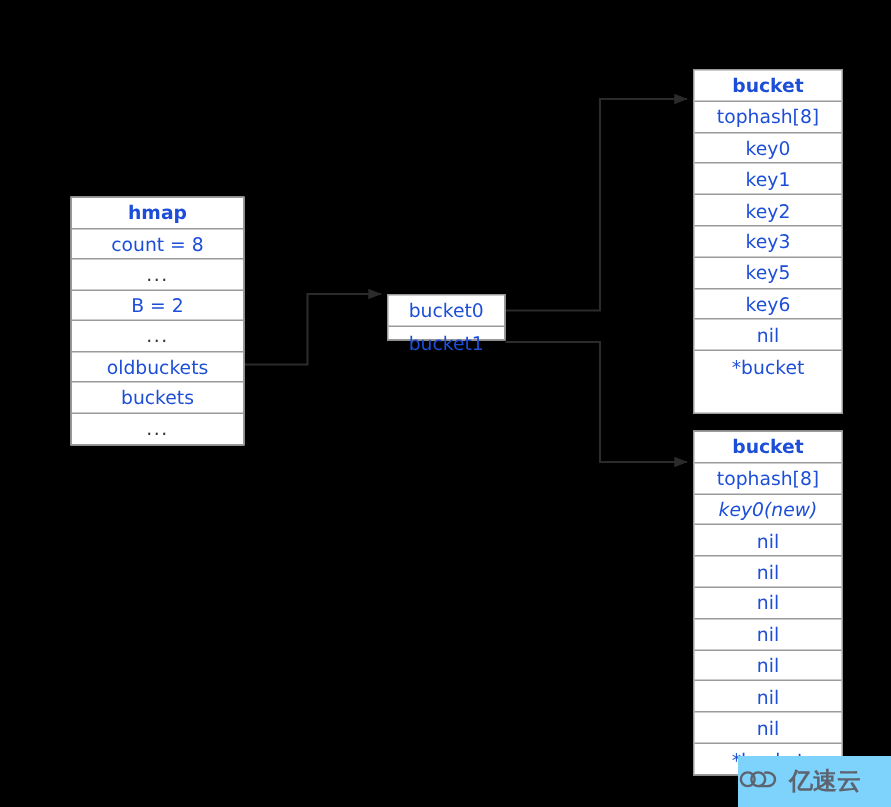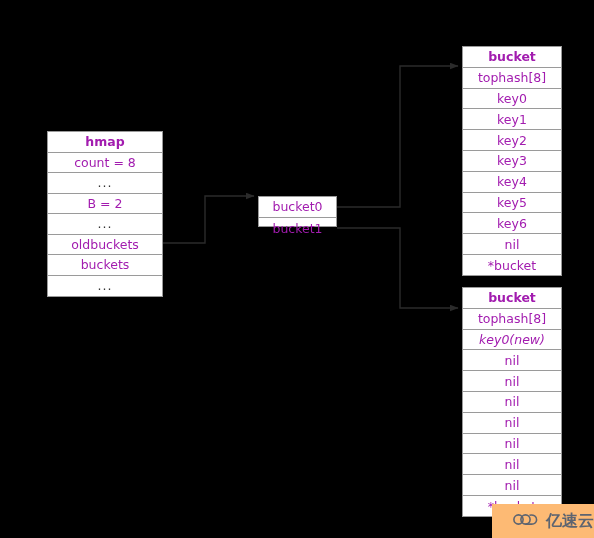--- a/index.html
+++ b/index.html
@@ -25,21 +25,21 @@
   .struct {
     position: absolute;
     background: #ffffff;
     border: 1px solid #9a9a9a;
     box-sizing: border-box;
   }
   .struct .row {
     box-sizing: border-box;
     width: 100%;
     text-align: center;
-    color: #a21caf;
+    color: #1d4ed8;
     font-size: 12.5px;
     line-height: 19px;
     height: 20.6px;
     border-bottom: 1px solid #9a9a9a;
     white-space: nowrap;
     overflow: hidden;
     display: flex;
     align-items: center;
     justify-content: center;
   }
@@ -77,24 +77,24 @@
     pointer-events: none;
   }
 
   
   #watermark {
     position: absolute;
     left: 492px;
     top: 504px;
     width: 102px;
     height: 34px;
-    background: #fdba74;
+    background: #7dd3fc;
     display: flex;
     align-items: center;
-    justify-content: flex-end;
+    justify-content: flex-start;
     gap: 8px;
   }
   #watermark .wm-text {
     color: #5d6470;
     font-size: 16px;
     font-weight: bold;
     letter-spacing: 0px;
     line-height: 18px;
   }
   #watermark .wm-logo { display: block; }
@@ -134,21 +134,20 @@
     <div class="row">bucket1</div>
   </div>
 
   <div class="struct" id="bucket-top-box">
     <div class="row head">bucket</div>
     <div class="row">tophash[8]</div>
     <div class="row">key0</div>
     <div class="row">key1</div>
     <div class="row">key2</div>
     <div class="row">key3</div>
-    <div class="row">key4</div>
     <div class="row">key5</div>
     <div class="row">key6</div>
     <div class="row">nil</div>
     <div class="row">*bucket</div>
   </div>
 
   <div class="struct" id="bucket-new-box">
     <div class="row head">bucket</div>
     <div class="row">tophash[8]</div>
     <div class="row italic">key0(new)</div>

